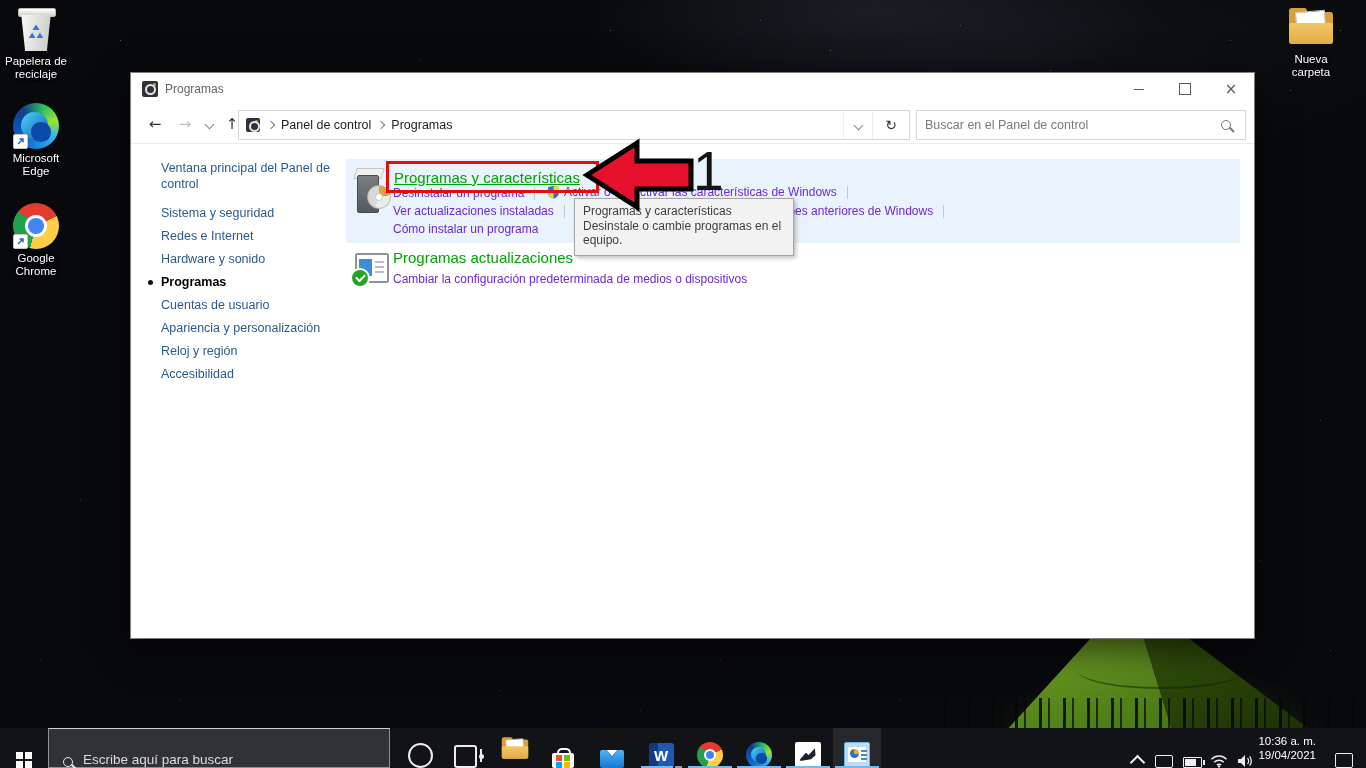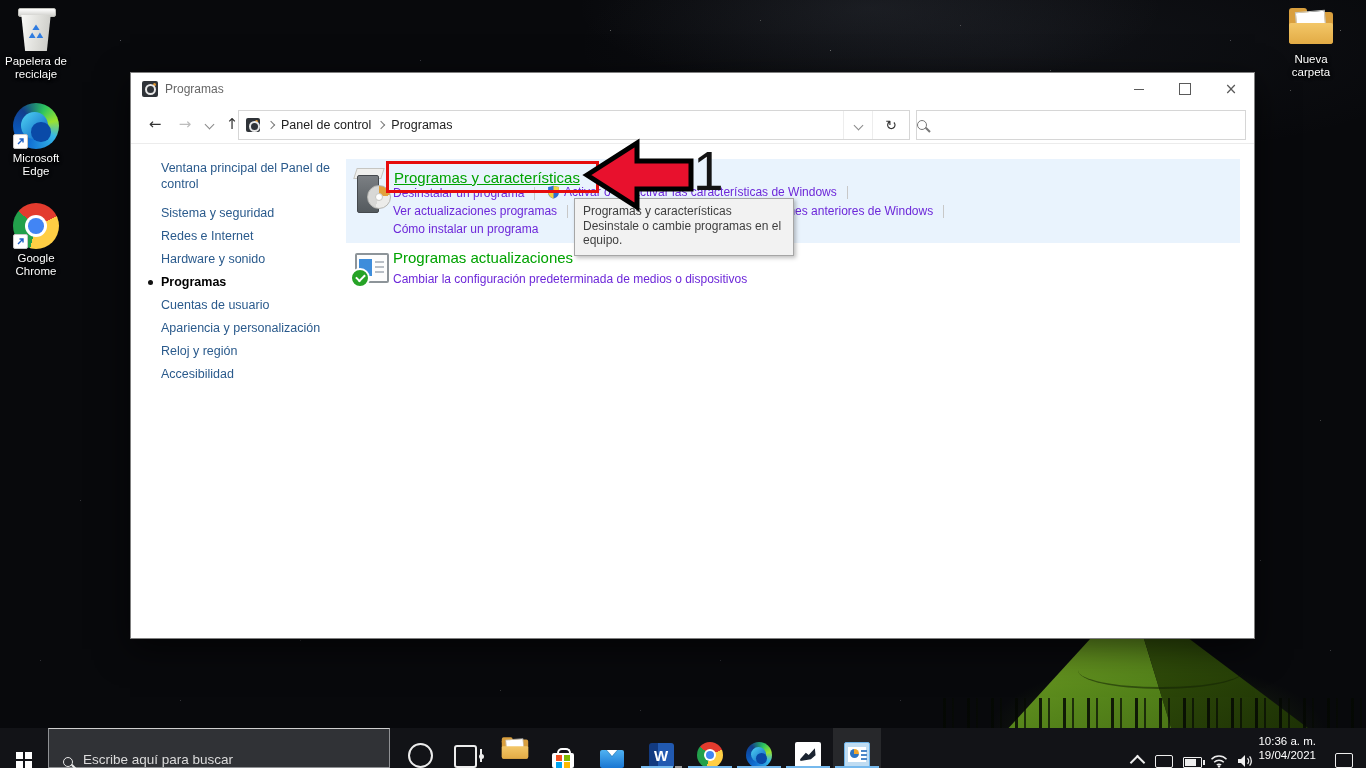--- a/index.html
+++ b/index.html
@@ -269,20 +269,21 @@
         <span style="flex:1"></span>
         <span class="seg">
             <span class="chev down"></span>
           </span>
         <span class="seg rfr">
             <span class="nav-g" style="font-size:14px;color:#333">↻</span>
           </span>
       </div>
 
       <div class="sbox">
+        <input placeholder="Buscar en el Panel de control" style="">
         <span class="mag"></span>
       </div>
     </div>
 
     <div class="sb home" style="top:88px">Ventana principal del Panel de control</div>
     <div class="sb" style="top:133px">Sistema y seguridad</div>
     <div class="sb" style="top:156px">Redes e Internet</div>
     <div class="sb" style="top:179px">Hardware y sonido</div>
     <div class="sb active" style="top:202px">Programas</div>
     <div class="sb" style="top:225px">Cuentas de usuario</div>
@@ -309,21 +310,21 @@
     <div class="lrow" style="left:416px;top:112px">
       <svg width="13" height="14" viewBox="0 0 14 15" style="margin-right:4px">
         <path d="M7 .8 C5 1.6 3 2 1.2 2.1 V8 c0 3.6 2.7 5.6 5.8 6.6 3.1-1 5.8-3 5.8-6.6 V2.1 C11 2 9 1.6 7 .8 Z" fill="#2f6fd0"></path>
         <path d="M7 .8 C9 1.6 11 2 12.8 2.1 V7.5 H7 Z" fill="#f3d23e"></path>
         <path d="M1.2 7.5 H7 V14.6 C4.2 13.6 1.7 11.4 1.2 8.6 Z" fill="#f3d23e"></path>
       </svg>
       <span class="blink">Activar o desactivar las características de Windows</span>
       <span class="lsep"></span>
     </div>
     <div class="lrow" style="left:262px;top:131px">
-      <span class="blink">Ver actualizaciones programas</span>
+      <span class="blink">Ver actualizaciones instaladas</span>
       <span class="lsep"></span>
     </div>
     <div class="lrow" style="left:444px;top:131px;z-index:1">
       <span class="blink">Ejecutar programas creados para versiones anteriores de Windows</span>
       <span class="lsep"></span>
     </div>
     <div class="lrow" style="left:262px;top:149px">
       <span class="blink">Cómo instalar un programa</span>
     </div>
 

